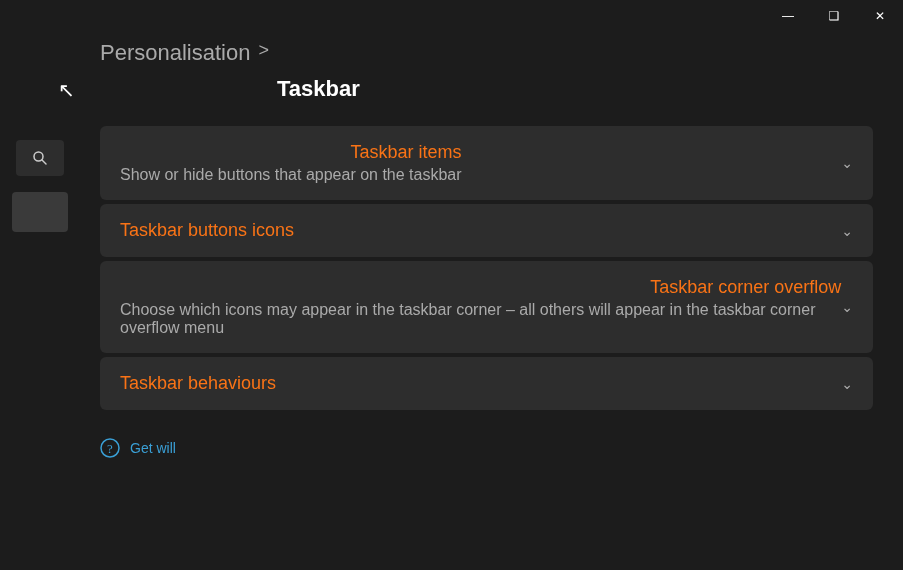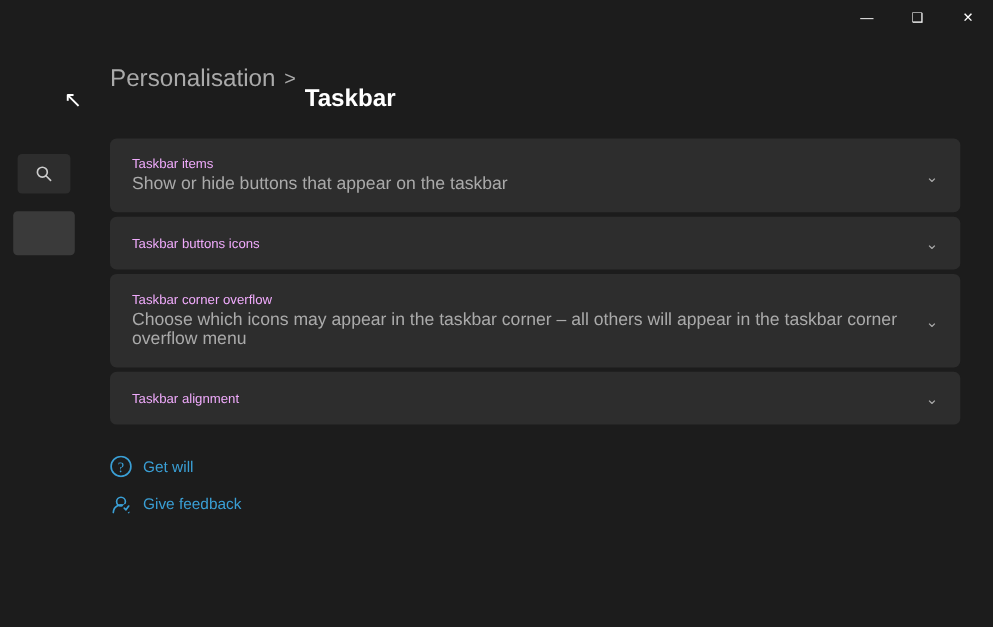--- a/index.html
+++ b/index.html
@@ -78,21 +78,20 @@
       left: 80px;
       top: 0;
       right: 0;
       bottom: 0;
       padding: 40px 30px 20px 20px;
     }
 
     
     .breadcrumb {
       display: flex;
-      align-items: center;
       margin-bottom: 24px;
       font-size: 22px;
     }
 
     .breadcrumb-parent {
       color: #aaaaaa;
       font-weight: 400;
       cursor: pointer;
     }
 
@@ -125,23 +124,24 @@
       cursor: pointer;
     }
 
     .settings-item-text {
       display: flex;
       flex-direction: column;
       gap: 3px;
     }
 
     .settings-item-title {
-      font-size: 12px;
+      font-size: 18px;
       font-weight: 400;
-      color: #f0abfc;
+      color: #f97316;
+      text-align: right;
     }
 
     .settings-item-desc {
       font-size: 16px;
       color: #aaaaaa;
     }
 
     .chevron-icon {
       color: #aaaaaa;
       font-size: 14px;
@@ -236,46 +236,35 @@
     <div class="settings-item">
       <div class="settings-item-text">
         <span class="settings-item-title">Taskbar corner overflow</span>
         <span class="settings-item-desc">Choose which icons may appear in the taskbar corner – all others will appear in the taskbar corner overflow menu</span>
       </div>
       <span class="chevron-icon">⌄</span>
     </div>
 
     <div class="settings-item">
       <div class="settings-item-text">
-        <span class="settings-item-title">Taskbar alignment</span>
+        <span class="settings-item-title">Taskbar behaviours</span>
       </div>
       <span class="chevron-icon">⌄</span>
     </div>
 
   </div>
 
   <div class="help-section">
 
     <a class="help-link" href="#">
       <span class="help-icon">
         <svg width="20" height="20" viewBox="0 0 20 20" fill="none">
           <circle cx="10" cy="10" r="9" stroke="#3a9fd5" stroke-width="1.5"></circle>
           <text x="10" y="15" text-anchor="middle" font-size="13" fill="#3a9fd5" font-family="Segoe UI">?</text>
         </svg>
       </span>
       <span>Get will</span>
     </a>
 
-    <a class="help-link" href="#">
-      <span class="help-icon">
-        <svg width="20" height="20" viewBox="0 0 20 20" fill="none">
-          <circle cx="10" cy="8" r="4" stroke="#3a9fd5" stroke-width="1.5"></circle>
-          <path d="M3 18c0-3.866 3.134-7 7-7s7 3.134 7 7" stroke="#3a9fd5" stroke-width="1.5" stroke-linecap="round"></path>
-          <circle cx="15" cy="14" r="4" fill="#1c1c1c"></circle>
-          <path d="M13 14l1.5 1.5L17 12" stroke="#3a9fd5" stroke-width="1.5" stroke-linecap="round" stroke-linejoin="round"></path>
-        </svg>
-      </span>
-      <span>Give feedback</span>
-    </a>
 
   </div>
 
 </div>
 
 </body></html>

